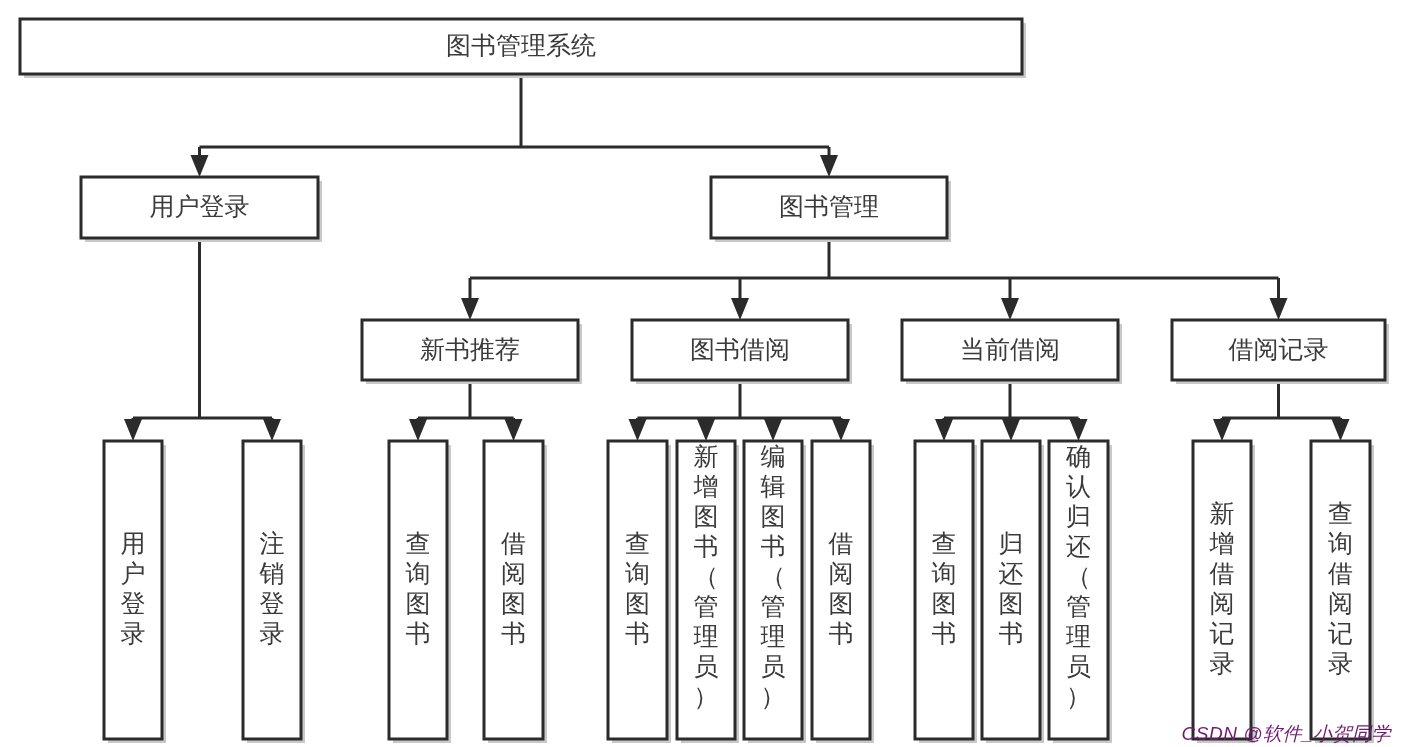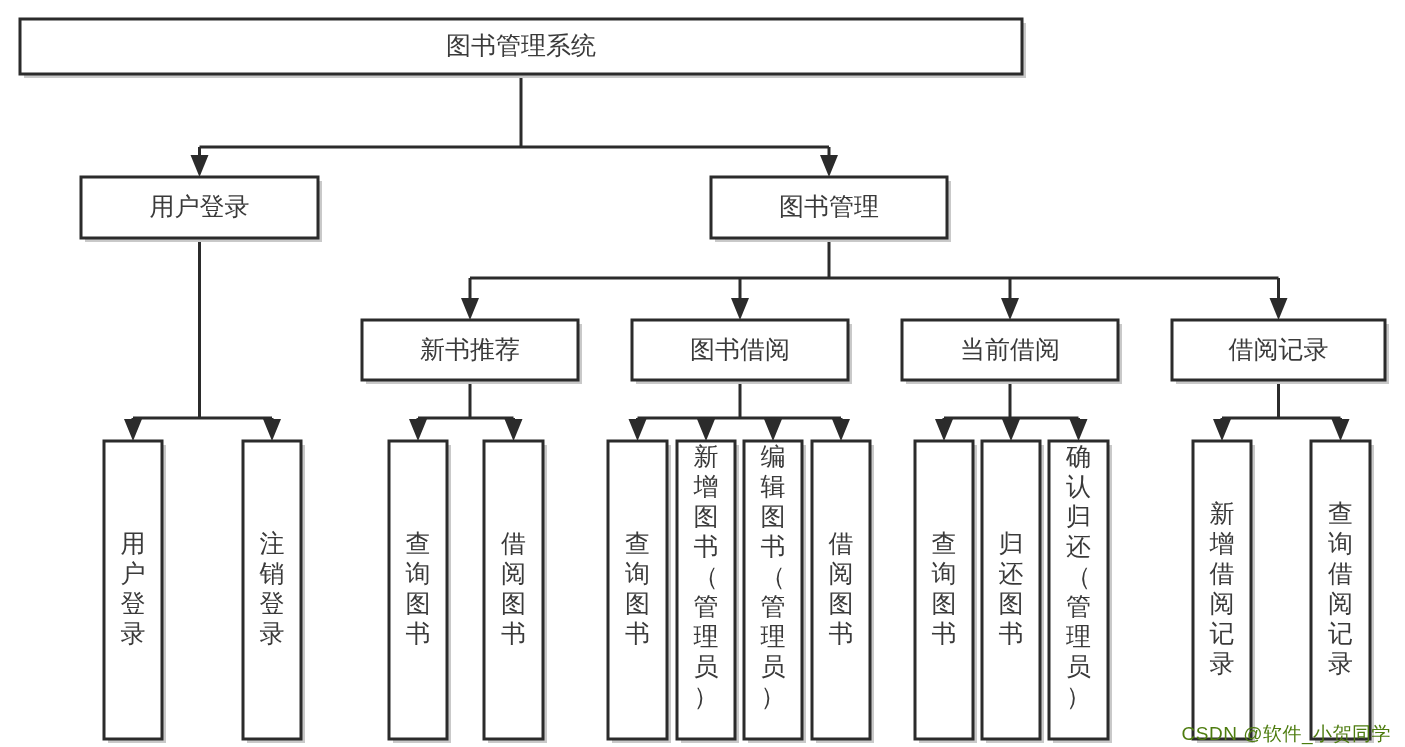--- a/index.html
+++ b/index.html
@@ -57,24 +57,25 @@
   .arrow-head {
     fill: #2b2b2b;
     stroke: none;
   }
   .watermark {
     position: absolute;
     right: 14px;
     bottom: 6px;
     font-family: "Liberation Sans", "DejaVu Sans", sans-serif;
     font-size: 19px;
-    color: #4d7c0f;
+    color: #701a75;
     white-space: nowrap;
     letter-spacing: 0.5px;
     pointer-events: none;
+    font-style: italic;
   }
 </style>
 </head>
 <body>
 
 <div id="diagram-root">
   <svg class="diagram" viewBox="0 0 1405 747" xmlns="http://www.w3.org/2000/svg">
     <g id="connector-layer">
         <g>
           <path class="connector" d="M521,68 L521,141"></path>

